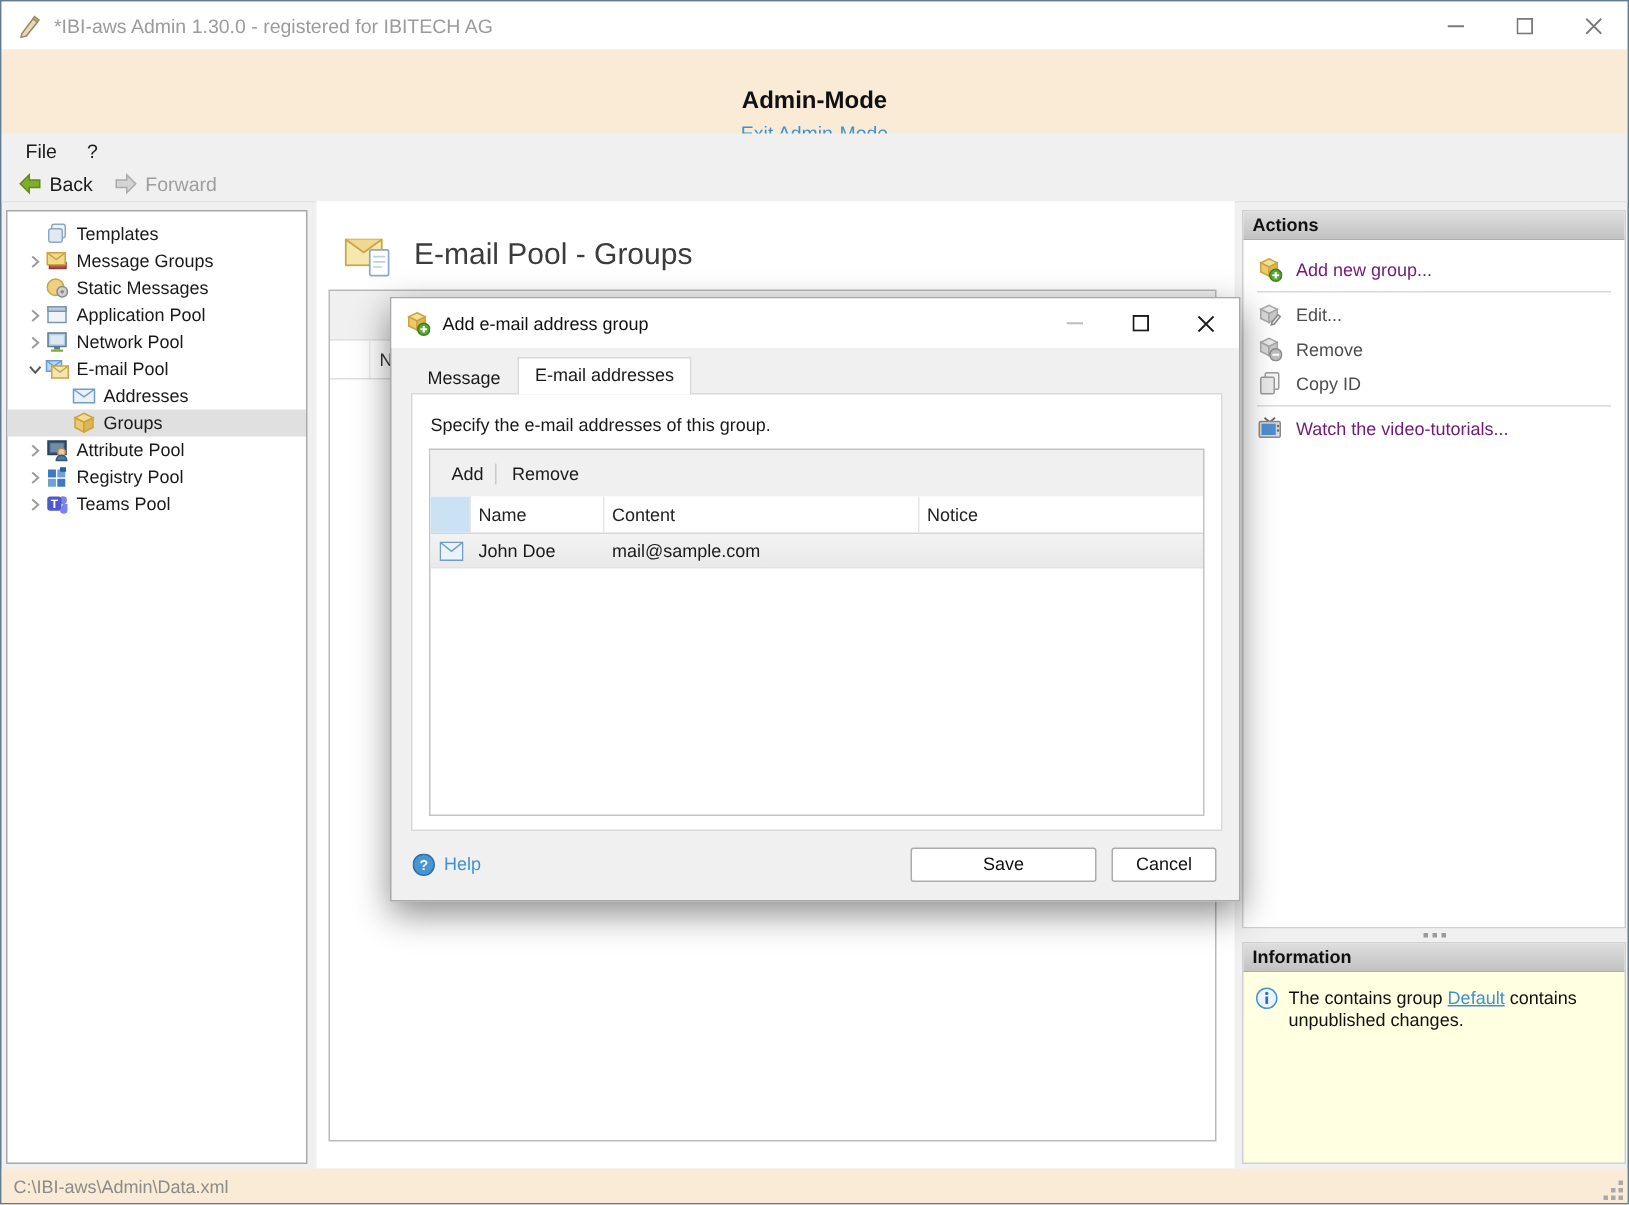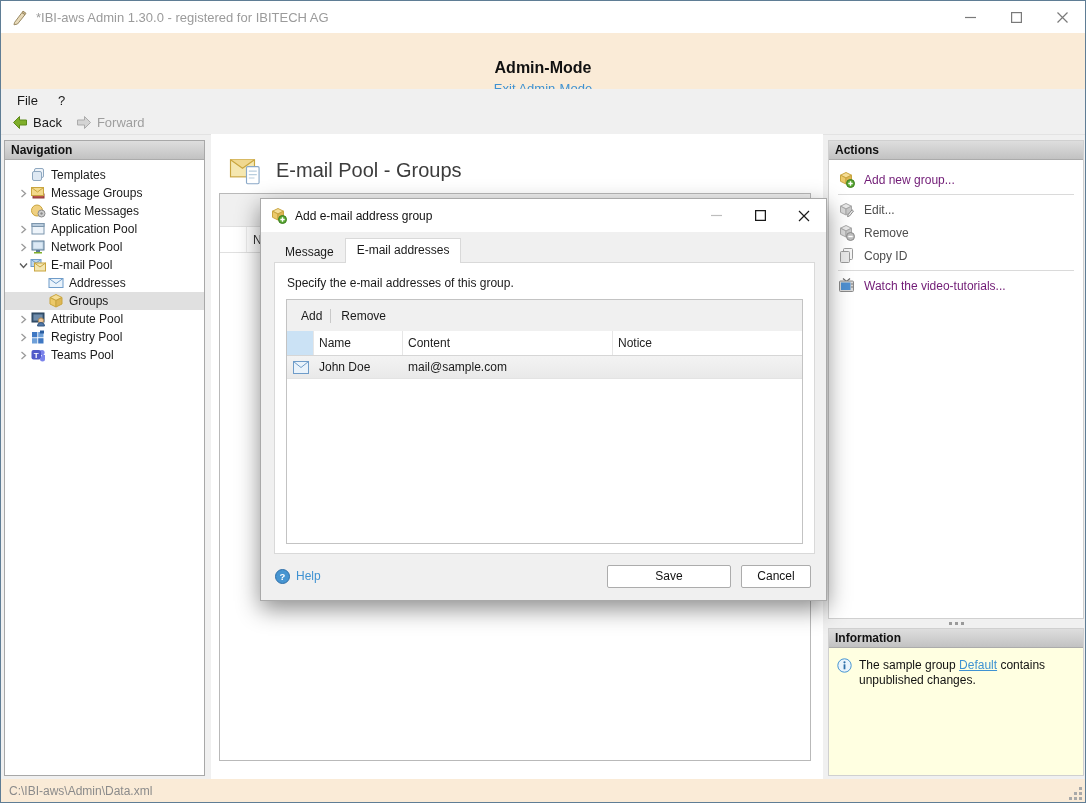--- a/index.html
+++ b/index.html
@@ -159,21 +159,20 @@
     </div>
     <div class="tbtn fwd">
       <svg width="16" height="15" viewBox="0 0 16 15">
         <path d="M8.5 1.5 L14.5 7.5 L8.5 13.5 L8.5 10 H1.5 V5 H8.5 Z" fill="#d4d4d4" stroke="#ababab"></path>
       </svg>
       <span>Forward</span>
     </div>
   </div>
 
   <div class="navpanel">
-    <div class="phead">Navigation</div>
     <div class="tree">
 
       <div class="trow">
         <span class="tw"></span>
         <span class="ti">
             <svg width="16" height="16" viewBox="0 0 16 16">
           <rect x="4.5" y="1.5" width="9" height="9" rx="1.5" fill="#eef3f8" stroke="#8fa8c0"></rect>
           <rect x="2.5" y="4.5" width="9" height="9" rx="1.5" fill="#dfe9f3" stroke="#8fa8c0"></rect>
         </svg>
           </span>
@@ -420,21 +419,21 @@
     </div>
 
   <div class="infopanel">
     <div class="phead">Information</div>
     <div class="infobody">
       <svg width="15" height="15" viewBox="0 0 15 15" style="flex:none">
         <circle cx="7.5" cy="7.5" r="6.7" fill="#eaf4fc" stroke="#4795d1"></circle>
         <circle cx="7.5" cy="4.3" r="1.1" fill="#2f6fa8"></circle>
         <rect x="6.6" y="6.3" width="1.8" height="5" fill="#2f6fa8"></rect>
       </svg>
-      <div class="infotext"><span>The sample group </span><a>Default</a><span> contains unpublished changes.</span></div>
+      <div class="infotext"><span>The contains group </span><a>Default</a><span> contains unpublished changes.</span></div>
     </div>
   </div>
 
   <div class="statusbar">
     <span class="sp">C:\IBI-aws\Admin\Data.xml</span>
     <div class="grip">
         <i></i>
         <i></i>
         <i></i>
         <i></i>

